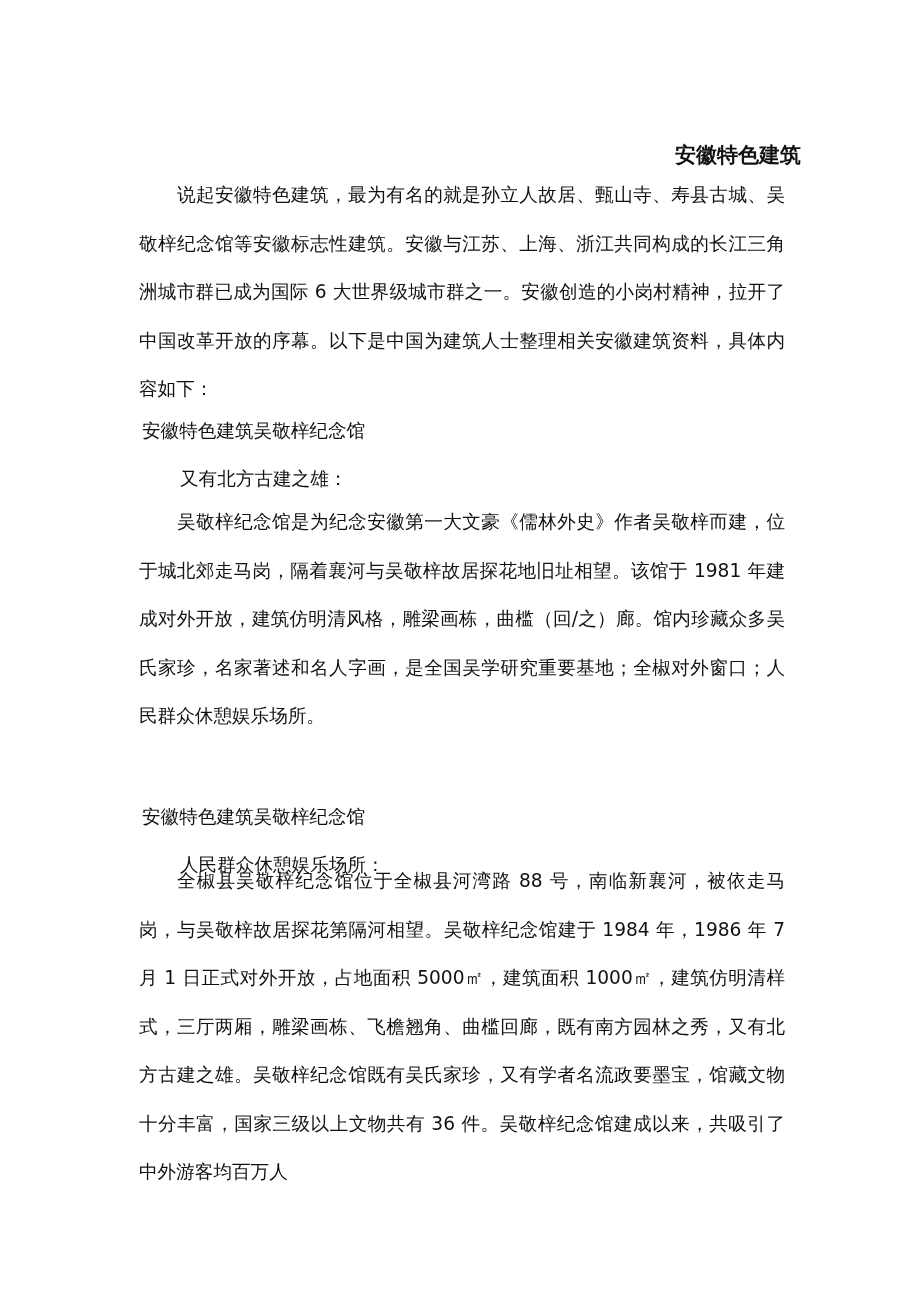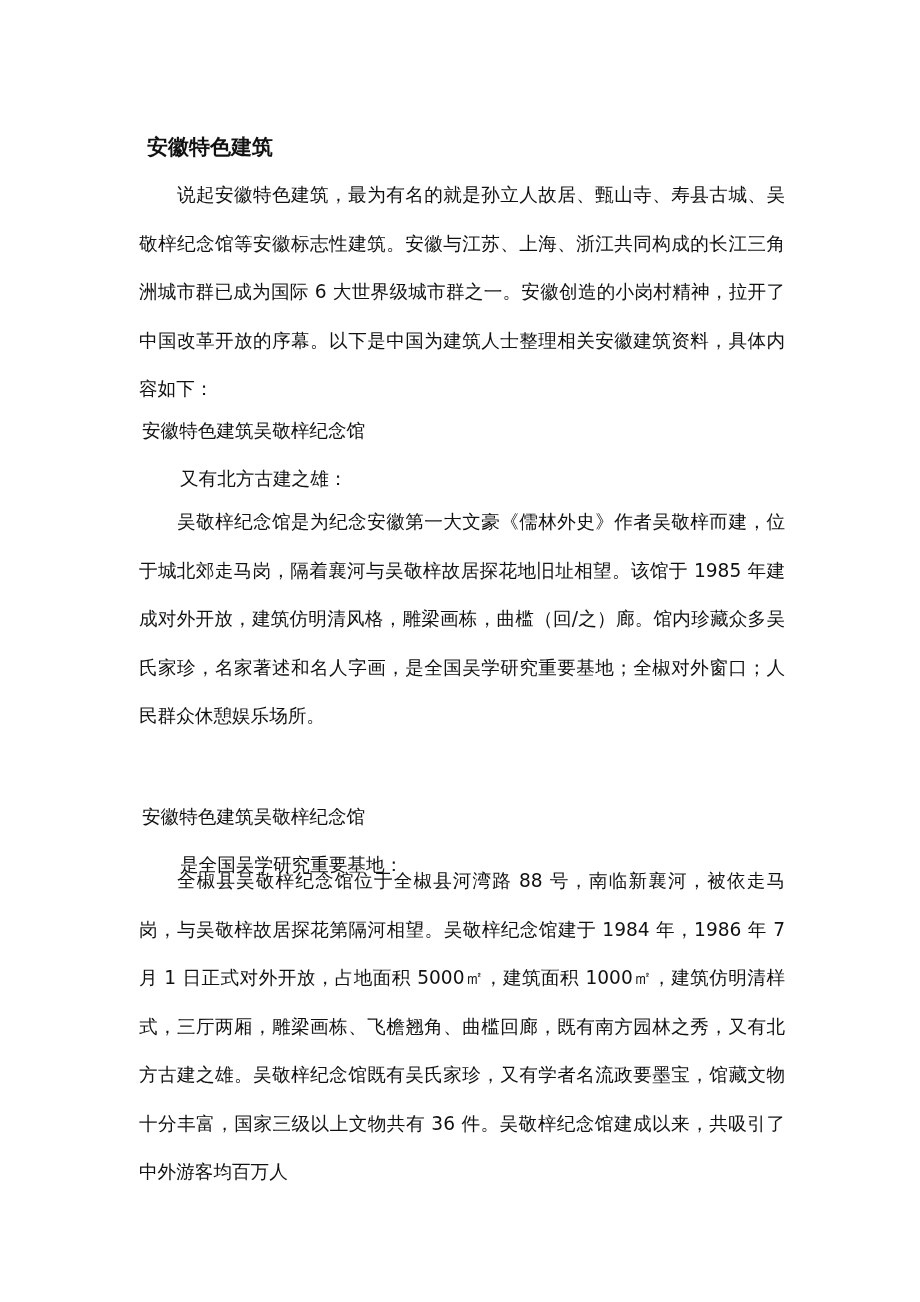--- a/index.html
+++ b/index.html
@@ -19,25 +19,25 @@
       position: absolute;
       left: 139px;
       top: 0;
       width: 646px;
     }
     .title {
       position: absolute;
       left: 0;
       top: 124px;
       width: 646px;
-      text-align: left;
+      text-align: right;
       font-size: 21px;
       font-weight: bold;
       line-height: 30px;
-      margin: 8px;
+      margin: 16px;
       letter-spacing: 0px;
     }
     .para {
       position: absolute;
       left: 0;
       width: 646px;
       font-size: 18.6px;
       line-height: 48.5px;
       margin: 0;
       text-align: justify;
@@ -57,18 +57,18 @@
 </head>
 <body>
 
 <div class="page">
   <h1 class="title">安徽特色建筑</h1>
 
   <p class="para indent" style="top:171px;">说起安徽特色建筑，最为有名的就是孙立人故居、甄山寺、寿县古城、吴敬梓纪念馆等安徽标志性建筑。安徽与江苏、上海、浙江共同构成的长江三角洲城市群已成为国际 6 大世界级城市群之一。安徽创造的小岗村精神，拉开了中国改革开放的序幕。以下是中国为建筑人士整理相关安徽建筑资料，具体内容如下：</p>
 
   <p class="heading" style="top:413px;">安徽特色建筑吴敬梓纪念馆</p>
   <p class="heading indent" style="top:461px;">又有北方古建之雄：</p>
-  <p class="para indent" style="top:498px;">吴敬梓纪念馆是为纪念安徽第一大文豪《儒林外史》作者吴敬梓而建，位于城北郊走马岗，隔着襄河与吴敬梓故居探花地旧址相望。该馆于 1985 年建成对外开放，建筑仿明清风格，雕梁画栋，曲槛（回/之）廊。馆内珍藏众多吴氏家珍，名家著述和名人字画，是全国吴学研究重要基地；全椒对外窗口；人民群众休憩娱乐场所。</p>
+  <p class="para indent" style="top:498px;">吴敬梓纪念馆是为纪念安徽第一大文豪《儒林外史》作者吴敬梓而建，位于城北郊走马岗，隔着襄河与吴敬梓故居探花地旧址相望。该馆于 1981 年建成对外开放，建筑仿明清风格，雕梁画栋，曲槛（回/之）廊。馆内珍藏众多吴氏家珍，名家著述和名人字画，是全国吴学研究重要基地；全椒对外窗口；人民群众休憩娱乐场所。</p>
 
   <p class="heading" style="top:799px;">安徽特色建筑吴敬梓纪念馆</p>
-  <p class="heading indent" style="top:847px;">是全国吴学研究重要基地：</p>
+  <p class="heading indent" style="top:847px;">人民群众休憩娱乐场所：</p>
   <p class="para indent" style="top:857px;">全椒县吴敬梓纪念馆位于全椒县河湾路 88 号，南临新襄河，被依走马岗，与吴敬梓故居探花第隔河相望。吴敬梓纪念馆建于 1984 年，1986 年 7 月 1 日正式对外开放，占地面积 5000㎡，建筑面积 1000㎡，建筑仿明清样式，三厅两厢，雕梁画栋、飞檐翘角、曲槛回廊，既有南方园林之秀，又有北方古建之雄。吴敬梓纪念馆既有吴氏家珍，又有学者名流政要墨宝，馆藏文物十分丰富，国家三级以上文物共有 36 件。吴敬梓纪念馆建成以来，共吸引了中外游客均百万人</p>
 </div>
 
 </body></html>

